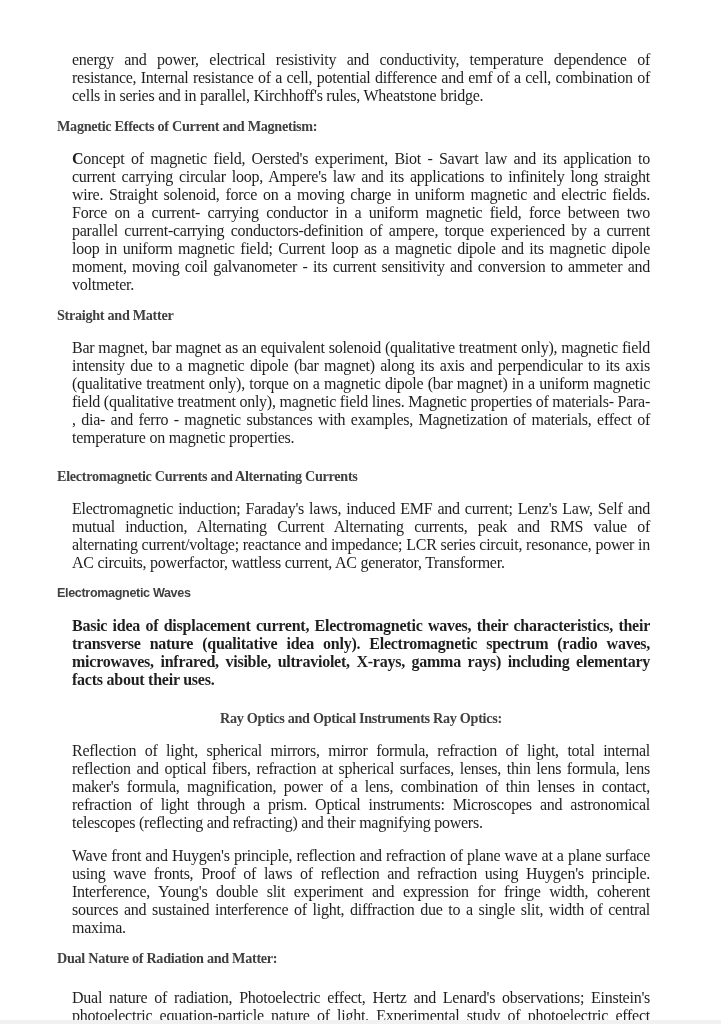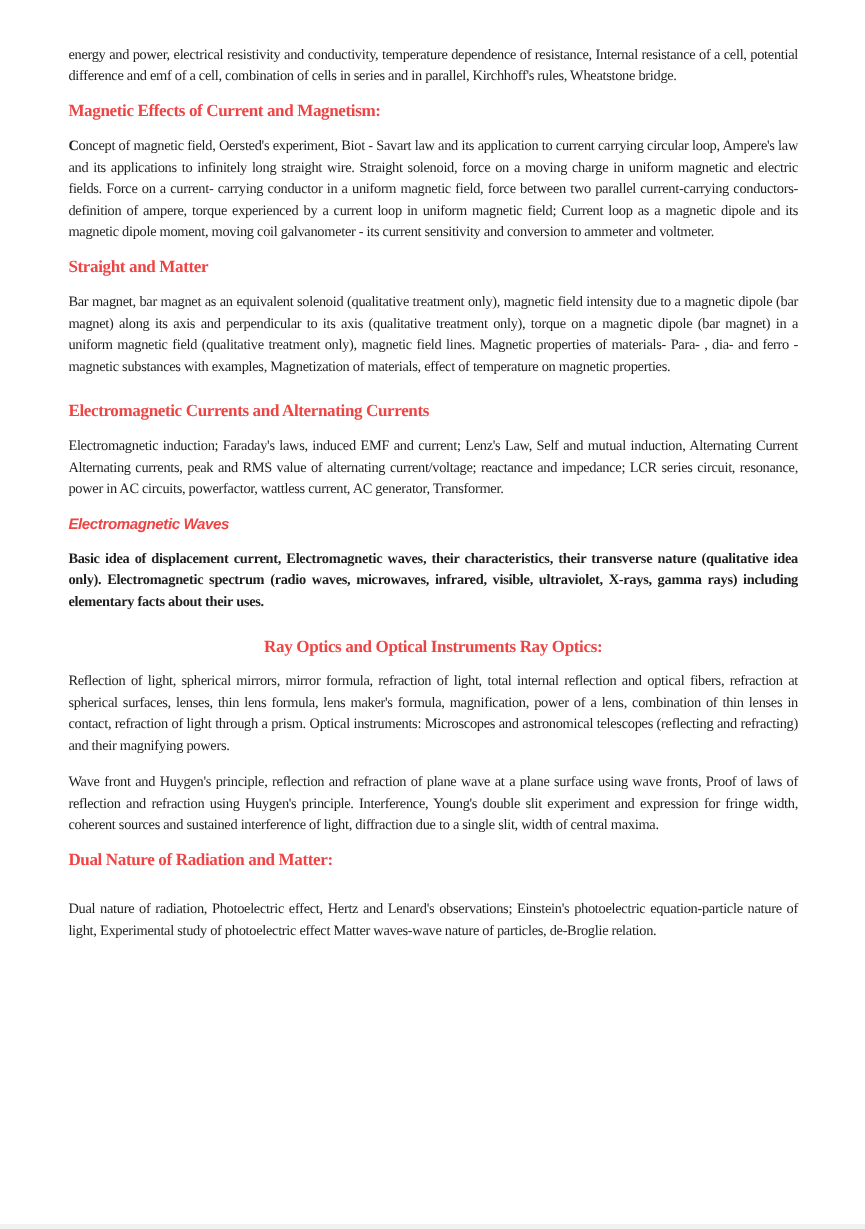--- a/index.html
+++ b/index.html
@@ -15,40 +15,39 @@
       font-family: "Liberation Serif", "DejaVu Serif", serif;
       color: #1e1e1e;
     }
     .page {
       position: absolute;
       left: 57px;
       top: 36px;
       width: 608px;
     }
     .para {
-      font-size: 12px;
+      font-size: 16px;
       line-height: 18px;
       text-align: justify;
-      margin: 0;
+      margin: 15px;
       letter-spacing: -0.25px;
       word-spacing: 0px;
     }
     .heading {
       font-weight: bold;
       font-size: 14.2px;
       line-height: 18px;
       margin: 0;
-      color: #ef4444;
+      color: #404040;
       letter-spacing: -0.3px;
     }
     .heading.sans {
       font-family: "Liberation Sans", "DejaVu Sans", sans-serif;
       font-size: 12.6px;
       letter-spacing: -0.35px;
-      font-style: italic;
     }
     .first-letter-bold::first-letter { font-weight: bold; }
     .bottom-bar {
       position: absolute;
       left: 0; right: 0; bottom: 0;
       height: 4px;
       background: #f1f1f1;
     }
   </style>
 </head>

